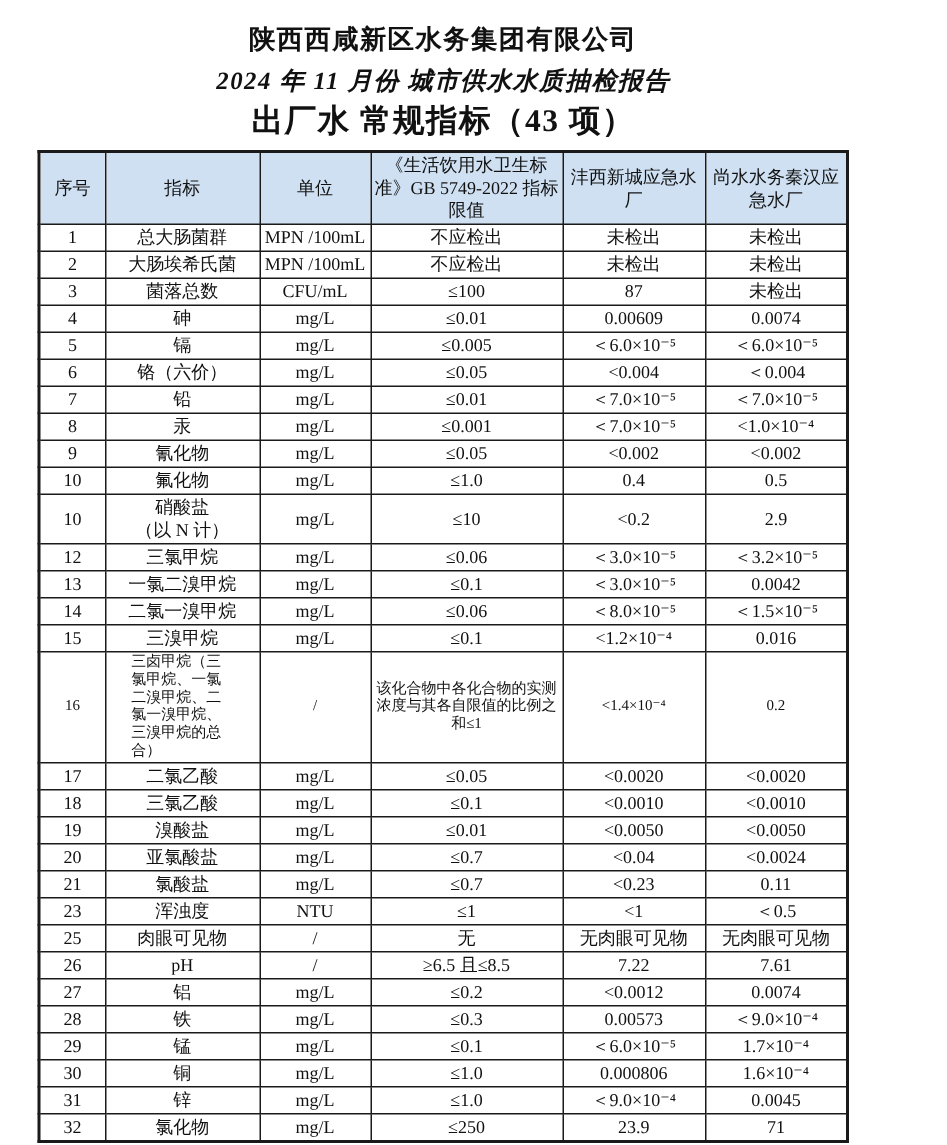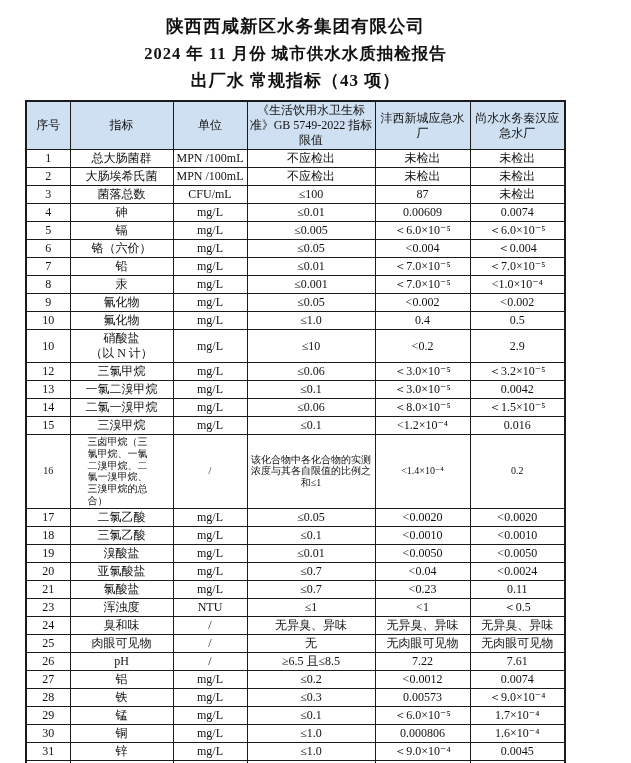--- a/index.html
+++ b/index.html
@@ -14,22 +14,22 @@
   .page { width: 591px; height: 763px; overflow: hidden; }
 
   .title-block { padding-top: 13px; text-align: center; }
   .title-line {
     font-weight: bold;
     color: #111111;
     line-height: 27px;
     letter-spacing: 1px;
   }
   .title-line.l1 { font-size: 17.5px; }
-  .title-line.l2 { font-size: 16.5px; }
-  .title-line.l3 { font-size: 17px; }
+  .title-line.l2 { font-size: 16.5px; font-style: italic; }
+  .title-line.l3 { font-size: 21px; }
 
   table.report {
     border-collapse: collapse;
     table-layout: fixed;
     margin: 6px auto 0 auto;
     width: 539px;
     border: 2px solid #1a1a1a;
   }
   table.report th, table.report td {
     border: 1px solid #1a1a1a;
@@ -258,28 +258,20 @@
   </tr>
         <tr>
     <td class="cell-no">23</td>
     <td class="cell-indicator">浑浊度</td>
     <td class="cell-unit">NTU</td>
     <td class="cell-limit">≤1</td>
     <td class="cell-plant1">&lt;1</td>
     <td class="cell-plant2">＜0.5</td>
   </tr>
         <tr>
-    <td class="cell-no">24</td>
-    <td class="cell-indicator">臭和味</td>
-    <td class="cell-unit">/</td>
-    <td class="cell-limit">无异臭、异味</td>
-    <td class="cell-plant1">无异臭、异味</td>
-    <td class="cell-plant2">无异臭、异味</td>
-  </tr>
-        <tr>
     <td class="cell-no">25</td>
     <td class="cell-indicator">肉眼可见物</td>
     <td class="cell-unit">/</td>
     <td class="cell-limit">无</td>
     <td class="cell-plant1">无肉眼可见物</td>
     <td class="cell-plant2">无肉眼可见物</td>
   </tr>
         <tr>
     <td class="cell-no">26</td>
     <td class="cell-indicator">pH</td>

